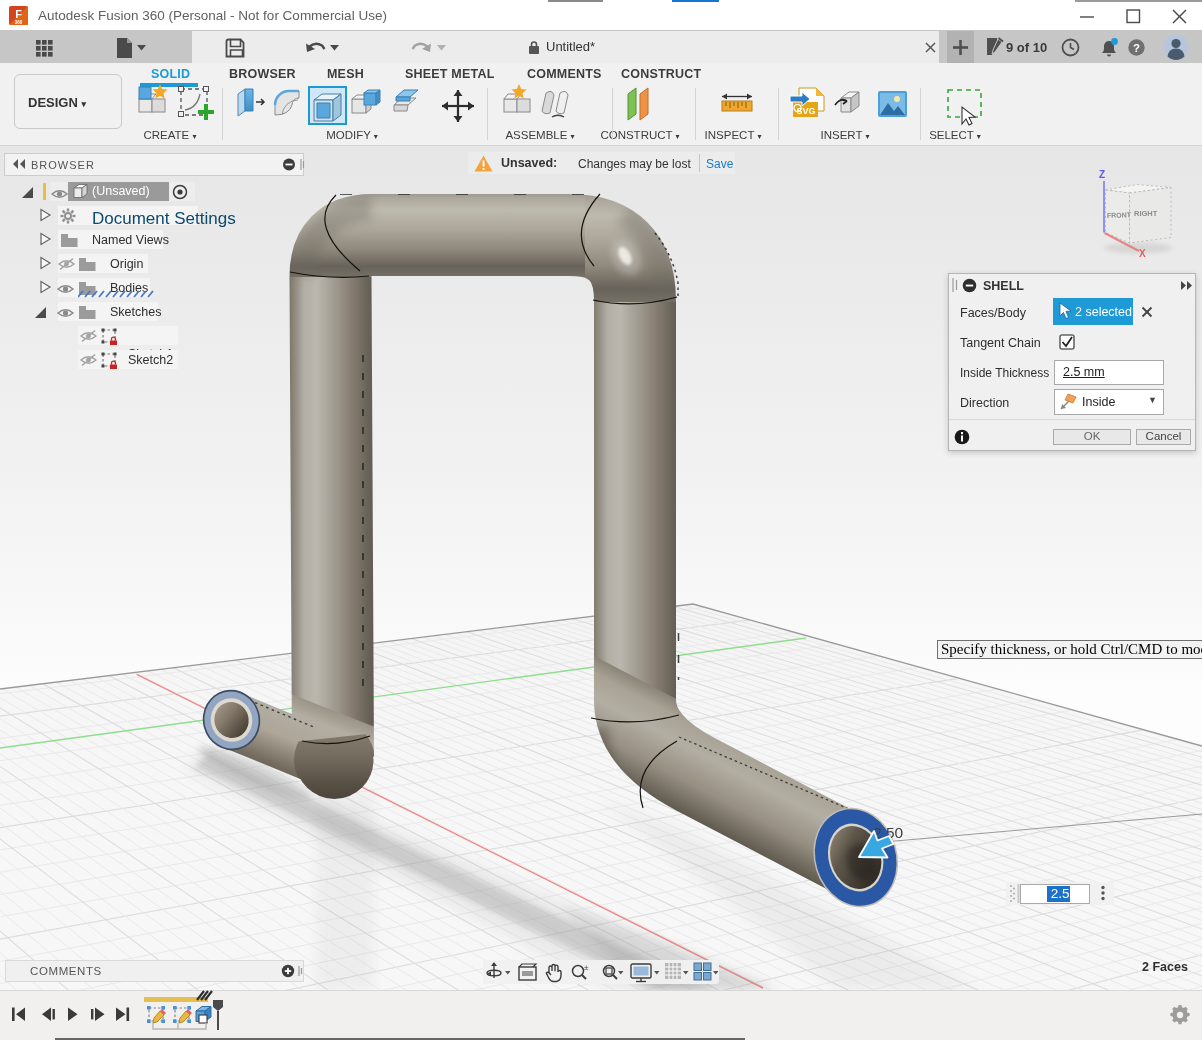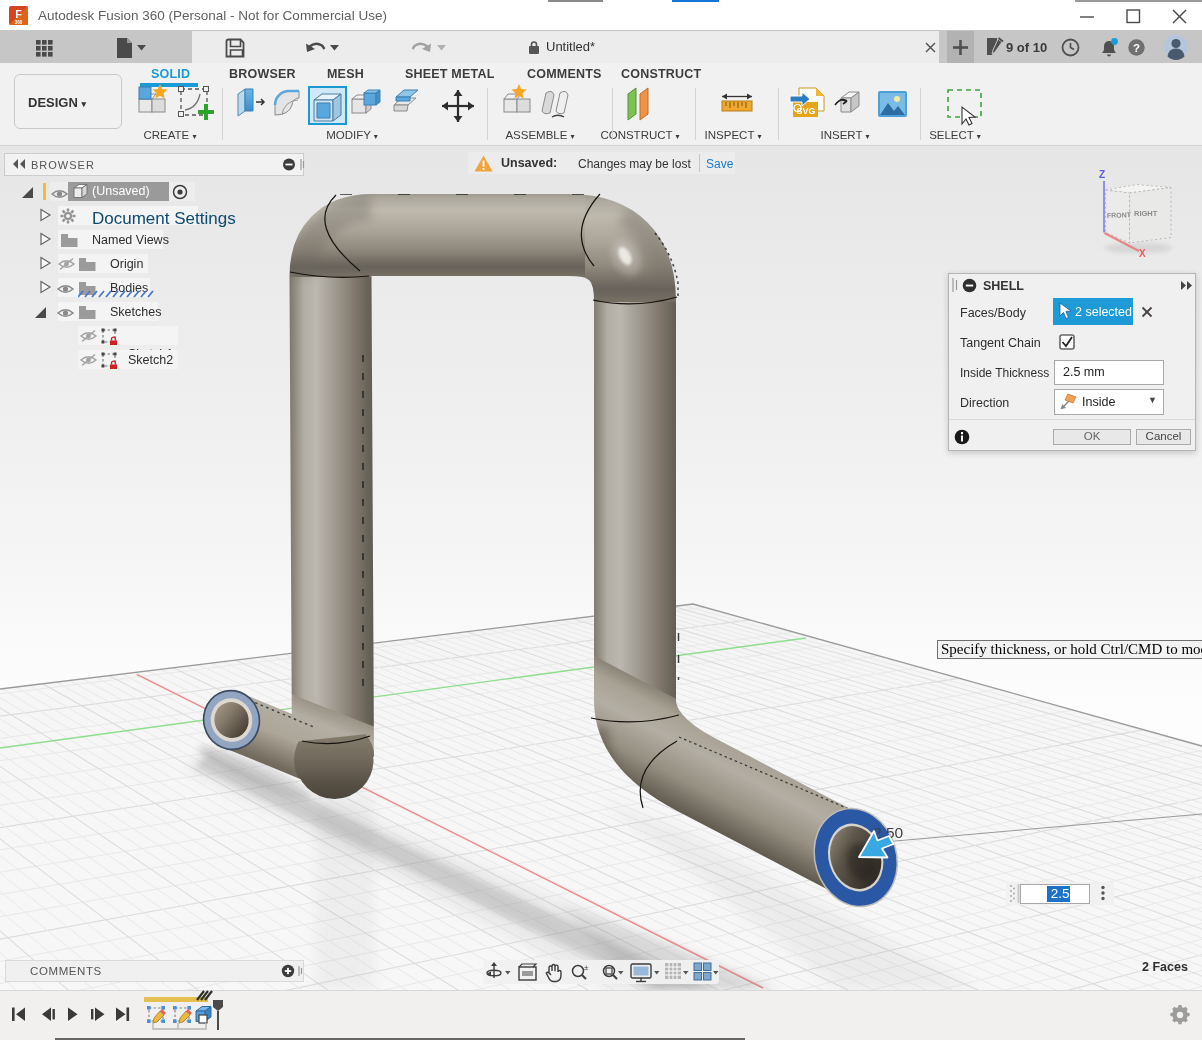--- a/index.html
+++ b/index.html
@@ -740,21 +740,21 @@
 <div class="abs" style="left:1075px;top:305px;font-size:12.5px;color:#fff;">2 selected</div>
 <svg class="abs" style="left:1141px;top:306px;" width="12" height="12" viewBox="0 0 12 12">
 <line x1="1.5" y1="1.5" x2="10.5" y2="10.5" stroke="#444" stroke-width="1.8"></line>
 <line x1="10.5" y1="1.5" x2="1.5" y2="10.5" stroke="#444" stroke-width="1.8"></line>
 </svg>
 <svg class="abs" style="left:1059px;top:334px;" width="17" height="17" viewBox="0 0 17 17">
 <rect x="1" y="1" width="14" height="14" rx="2" fill="#fff" stroke="#666" stroke-width="1.6"></rect>
 <path d="M3.5,8 l3.5,4 l6,-9" fill="none" stroke="#222" stroke-width="1.8"></path>
 </svg>
 <div class="abs" style="left:1054px;top:360px;width:110px;height:25px;background:#fff;border:1px solid #a8a8a8;box-sizing:border-box;"></div>
-<div class="abs" style="left:1063px;top:365px;font-size:12.5px;color:#222;">2.5 mm</div>
+<div class="abs" style="left:1063px;top:365px;font-size:12.5px;color:#222;text-decoration:underline;">2.5 mm</div>
 <div class="abs" style="left:1054px;top:388.5px;width:110px;height:26px;background:#fff;border:1px solid #a8a8a8;box-sizing:border-box;"></div>
 <svg class="abs" style="left:1059px;top:392px;" width="19" height="19" viewBox="0 0 19 19">
 <line x1="2" y1="17" x2="13" y2="6" stroke="#888" stroke-width="1.5"></line>
 <path d="M2,17 l1,-5 4,4 z" fill="#888"></path>
 <path d="M9,2 l8,3 -3,6 -8,-3 z" fill="#efa05c" stroke="#d07828" stroke-width="0.8"></path>
 </svg>
 <div class="abs" style="left:1082px;top:395px;font-size:12.5px;color:#222;">Inside</div>
 <div class="abs" style="left:1148px;top:395px;font-size:9px;color:#444;">▼</div>
 <div class="abs" style="left:949px;top:419px;width:246px;height:1px;background:#d8d8d8;"></div>
 <svg class="abs" style="left:954px;top:429px;" width="16" height="16" viewBox="0 0 16 16">

